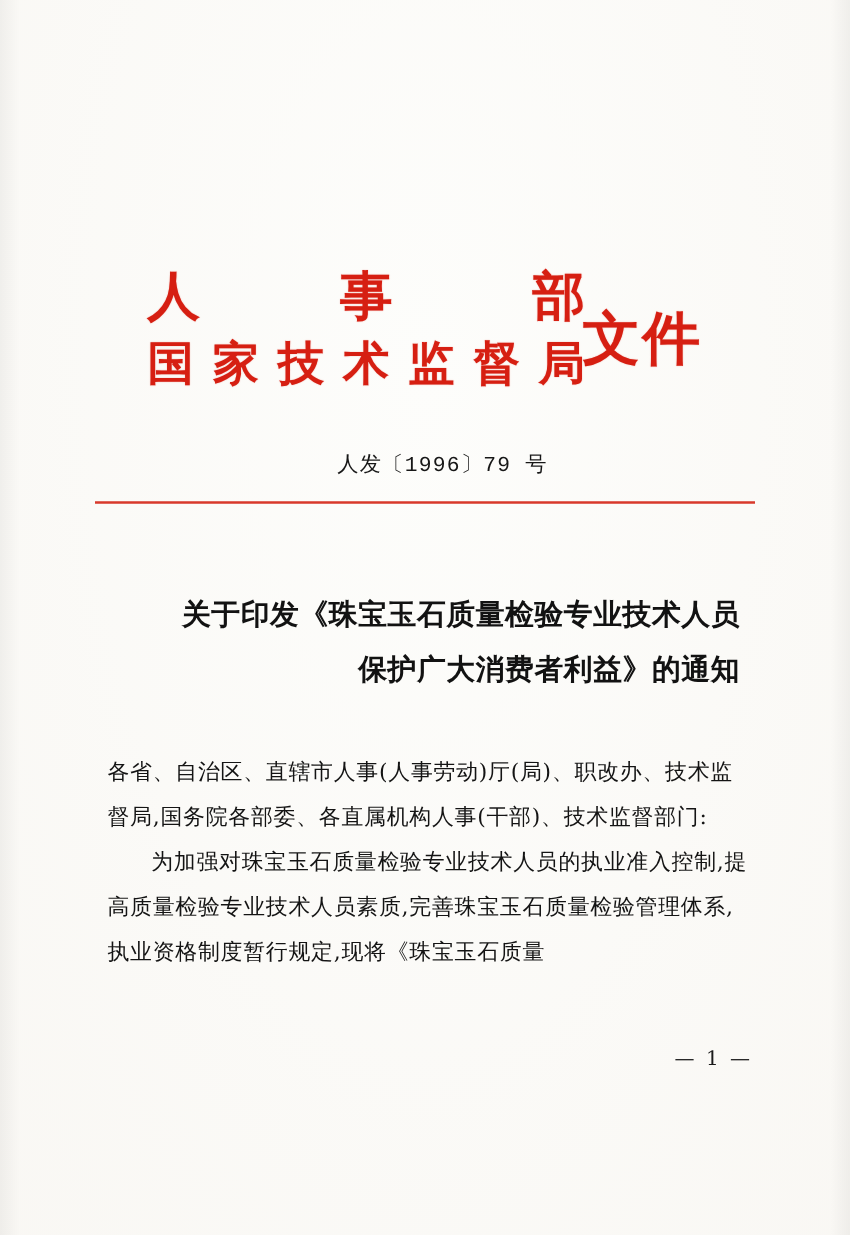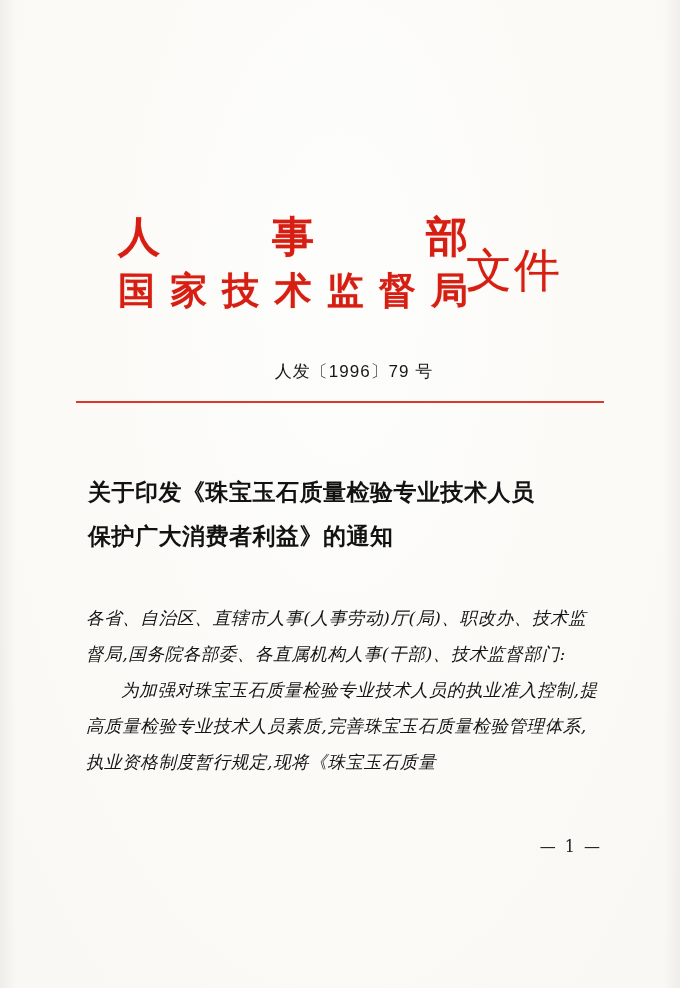--- a/index.html
+++ b/index.html
@@ -70,75 +70,74 @@
   }
   .mh-row1 span, .mh-row2 span { display: inline-block; }
 
   .mh-wenjian {
     position: absolute;
     left: 466px;
     top: 44px;
     font-size: 46px;
     color: #d61f12;
     font-family: "DejaVu Sans", "Liberation Sans", sans-serif;
-    font-weight: normal;
+    font-weight: bold;
     letter-spacing: 2px;
     text-shadow: 0 0 1px rgba(214,31,18,0.45);
   }
 
   
   .docnum {
     position: absolute;
     top: 360px;
     left: 0;
     right: 0;
     text-align: center;
     font-size: 17px;
     letter-spacing: 1px;
     color: #171717;
-    font-family: Liberation Sans, sans-serif;
+    font-family: Liberation Mono, monospace;
     padding-left: 28px;
   }
 
   .red-rule {
     position: absolute;
     top: 401px;
     left: 76px;
     width: 528px;
     height: 2px;
     background: #d8392b;
   }
 
   
   .title {
     position: absolute;
     top: 470px;
     left: 88px;
     width: 504px;
-    text-align: left;
+    text-align: right;
     font-family: "DejaVu Sans", "Liberation Sans", sans-serif;
     font-weight: bold;
     font-size: 23px;
     line-height: 44px;
     letter-spacing: 0.5px;
     color: #121212;
   }
 
   
   .body-text {
     position: absolute;
     top: 600px;
     left: 86px;
     width: 512px;
     font-size: 17.5px;
     line-height: 36px;
     letter-spacing: 0.6px;
     color: #141414;
     font-family: "DejaVu Serif", "Liberation Serif", serif;
-    font-style: italic;
   }
   .para { margin: 0; }
   .para + .para { margin-top: 0; }
   .indent { text-indent: 2em; }
 
   
   .page-number {
     position: absolute;
     right: 78px;
     bottom: 132px;

